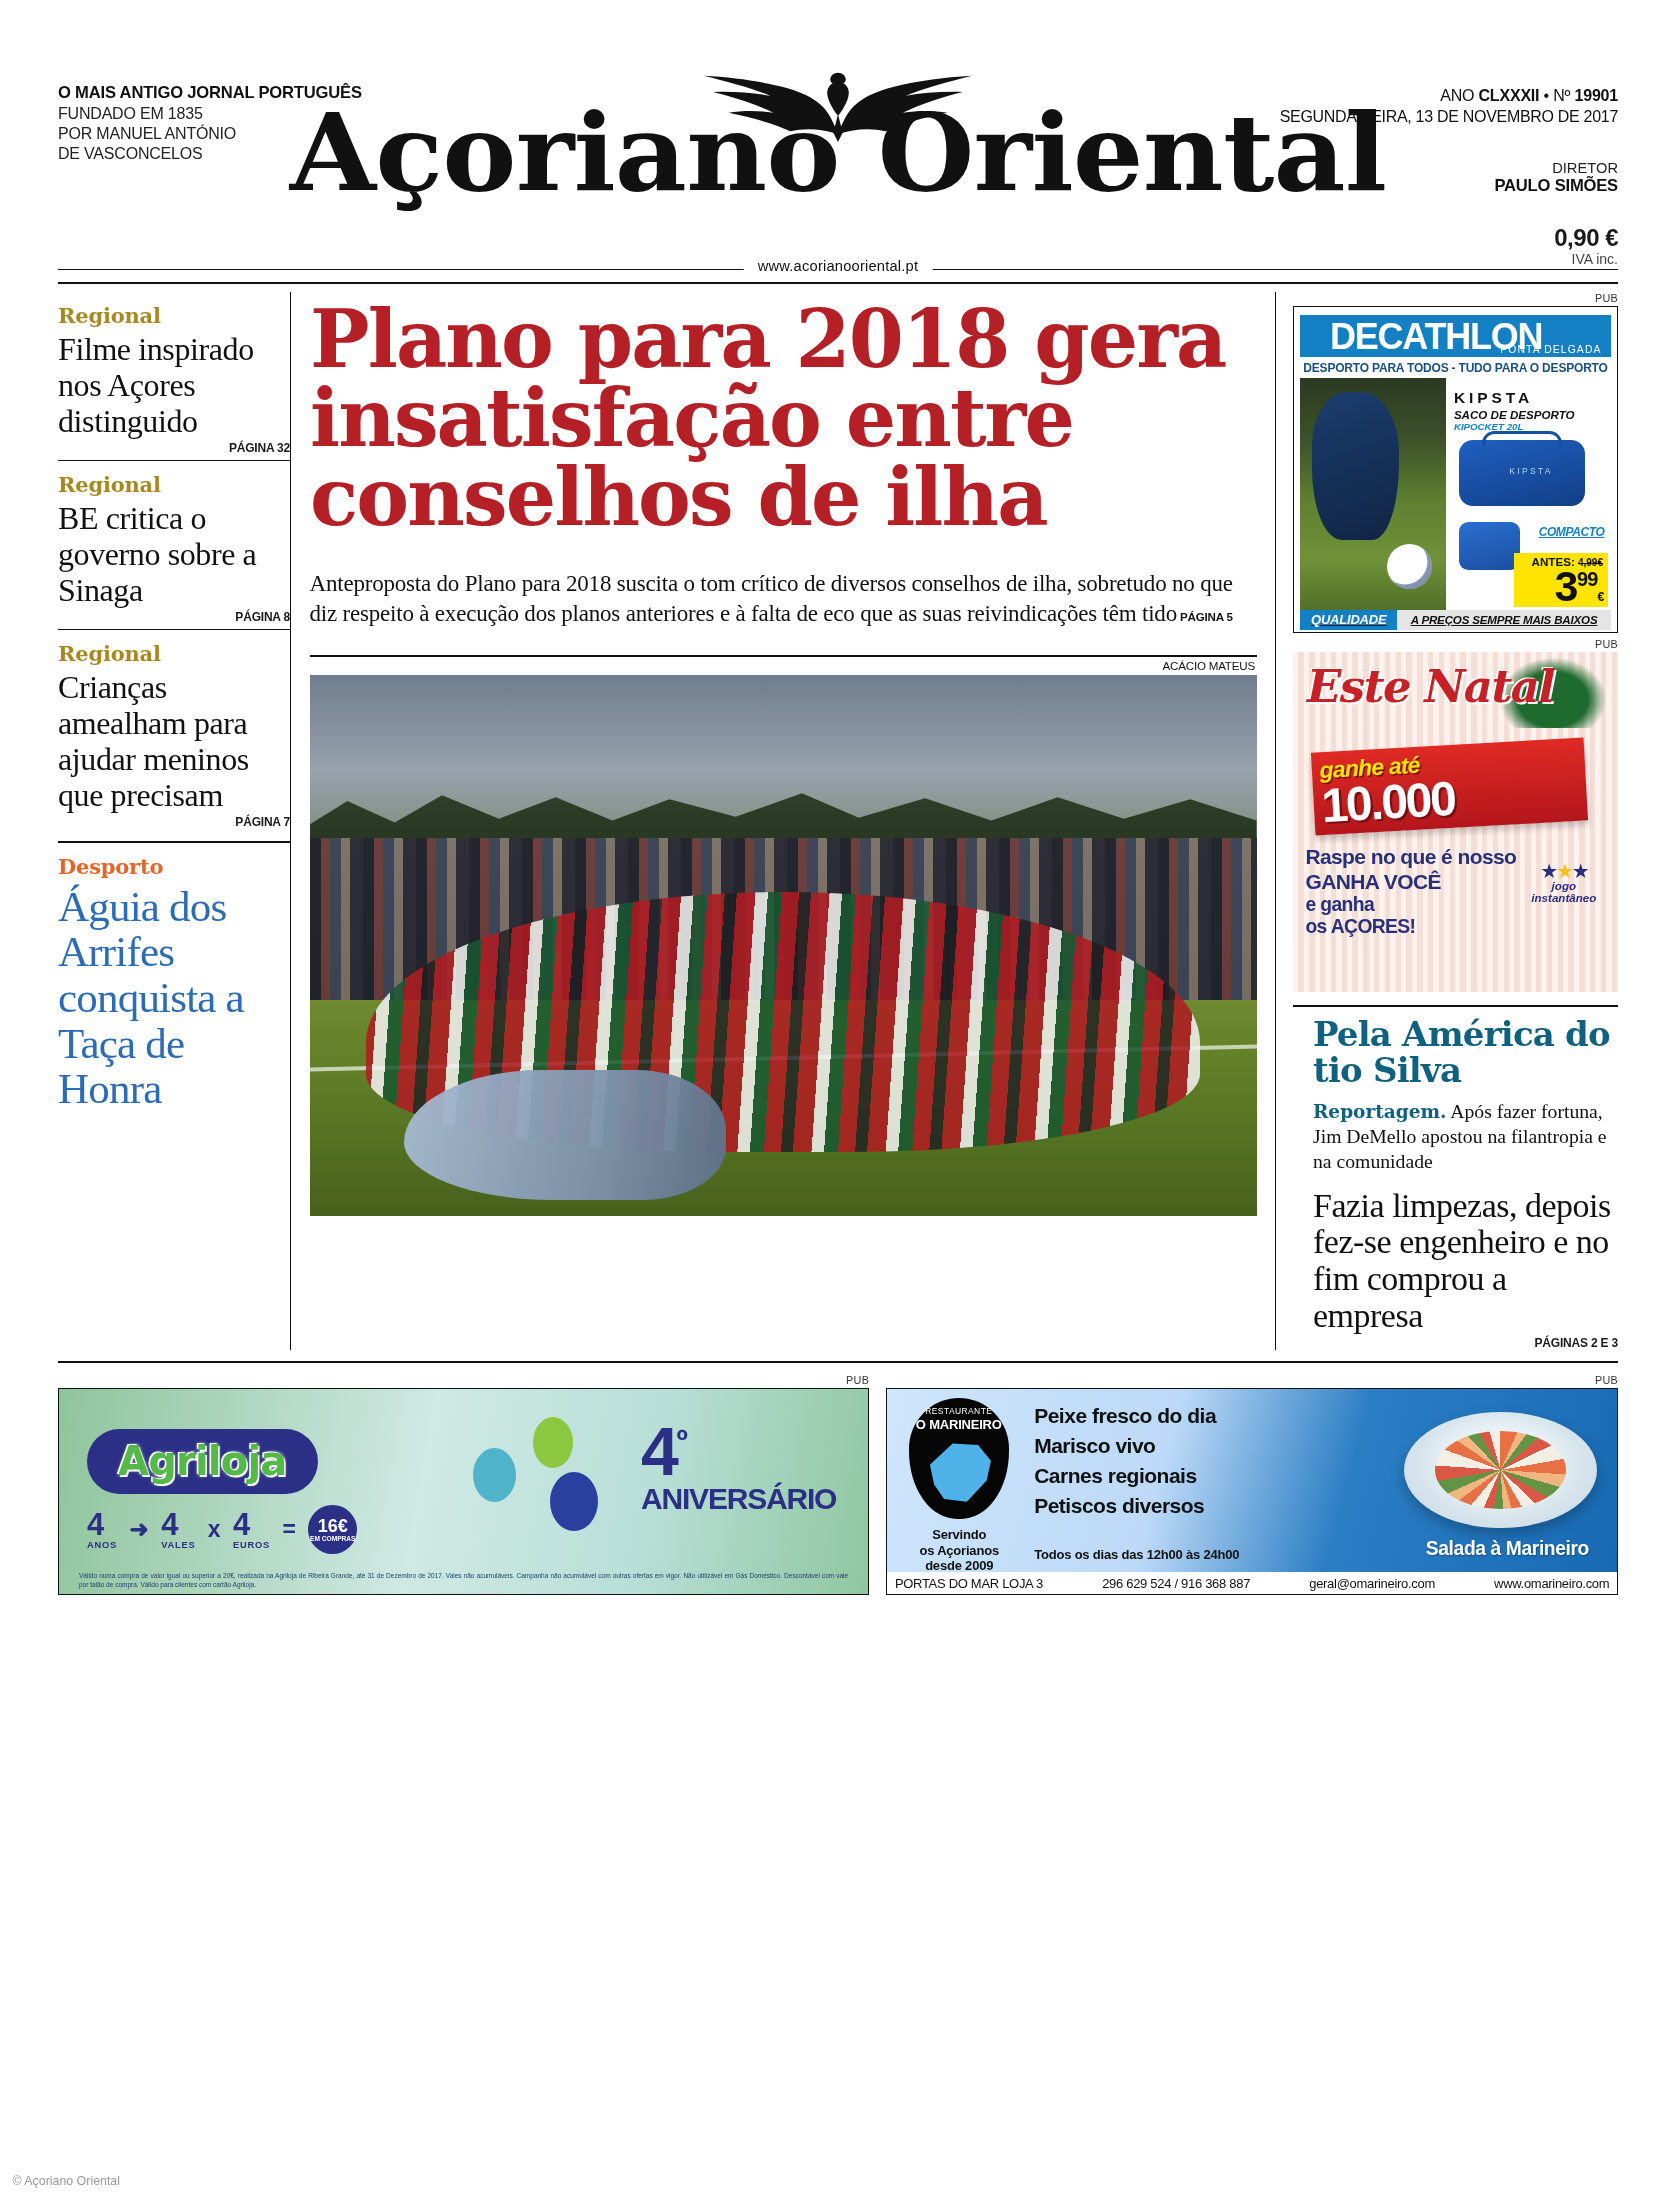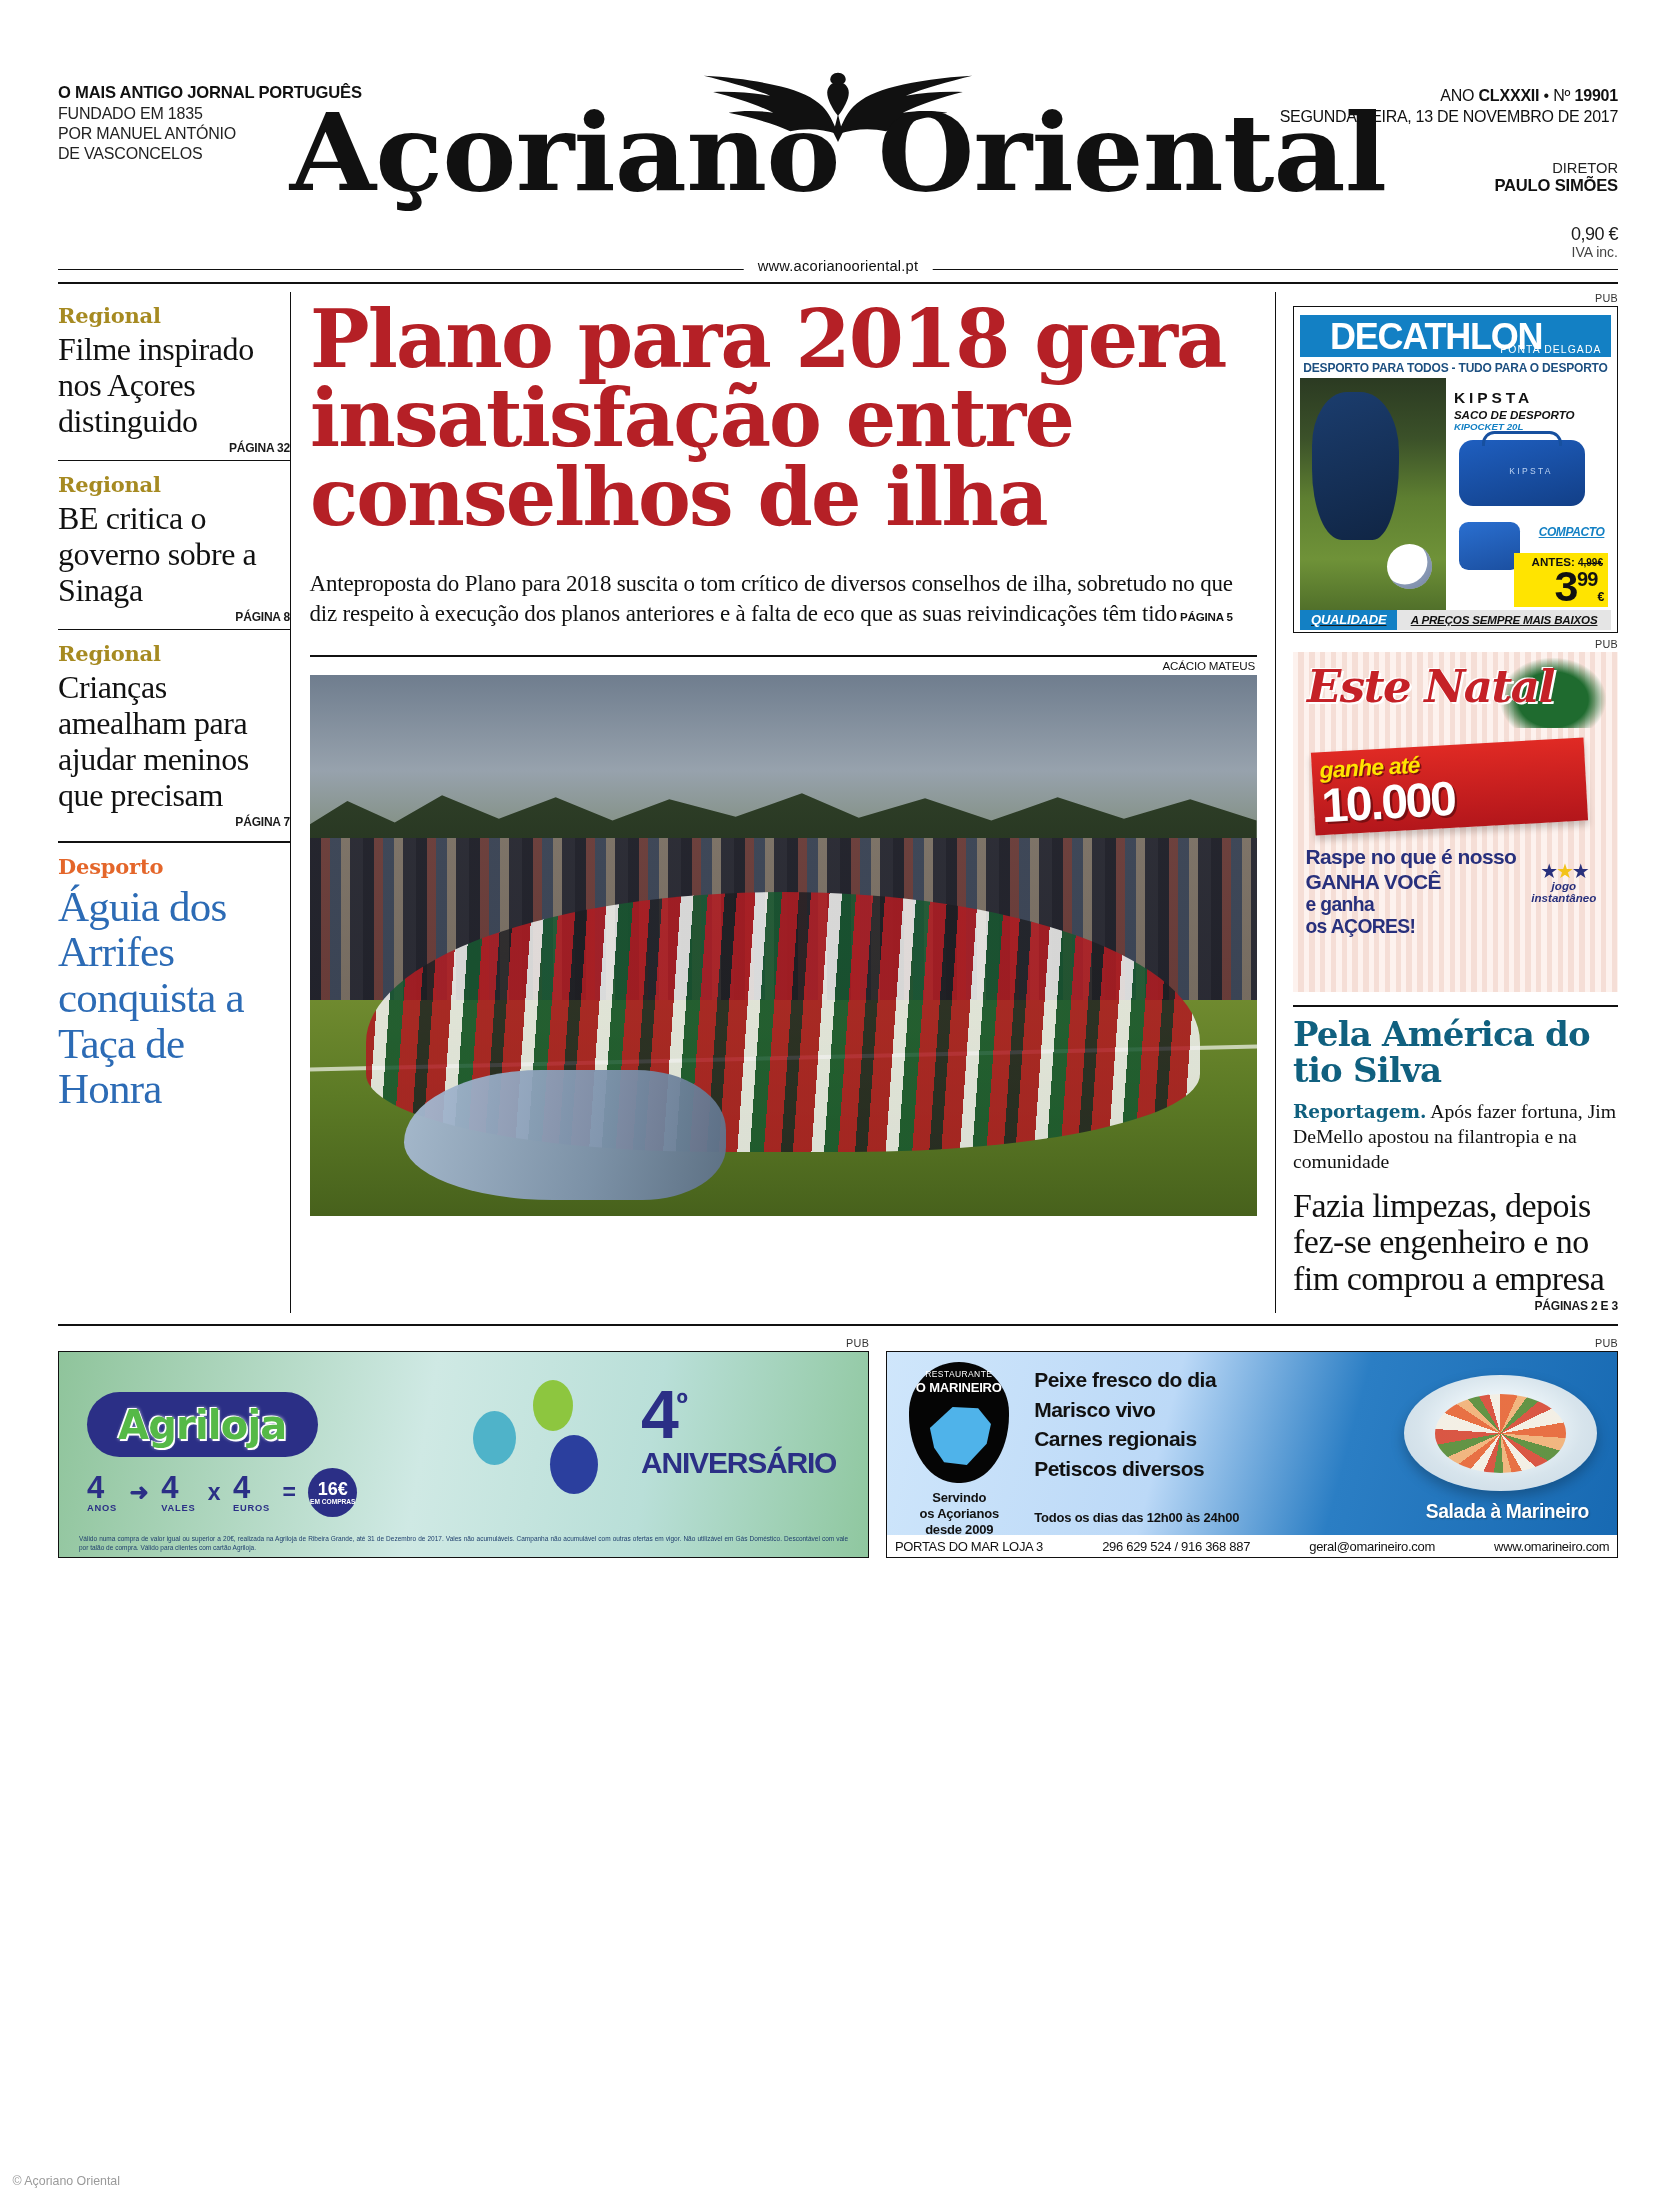--- a/index.html
+++ b/index.html
@@ -62,21 +62,21 @@
     font-size: 14.7px; margin-top: 34px; color: #222;
   }
   .mh-right .dir-name {
     font-size: 16.6px; font-weight: bold; letter-spacing: -0.2px;
   }
   .mh-price {
     position: absolute; right: 0; top: 224px; text-align: right;
     font-family: "Liberation Sans", sans-serif;
   }
   .mh-price .p {
-    font-size: 18px; font-weight: normal; letter-spacing: -0.5px;
+    font-size: 24px; font-weight: bold; letter-spacing: -0.5px;
   }
   .mh-price .iva { font-size: 14px; color: #444; margin-top: -1.5px;}
 
   .logo-wrap {
     position: absolute;
     left: 50%; transform: translateX(-50%);
     top: 74px;
     width: 1174px;
     text-align: center;
   }
@@ -462,21 +462,21 @@
   .natal-logo .stars {
     color:#28307C; font-size: 20px; letter-spacing:-2.3px; line-height:.9;
   }
   .natal-logo .stars .y { color:#F3C318; }
   .natal-logo .jg {
     font-family:"Liberation Sans",sans-serif; font-style:italic;
     font-size: 11.6px; color:#28307C; font-weight:bold; line-height:1.05;
   }
 
   
-  .r-art { padding-top: 9.3px; }
+  .r-art { padding-top: 9.3px; margin-left: 20px; }
   .r-hl {
     font-family:"DejaVu Serif",serif; font-weight:bold;
     font-size: 34px; line-height: 1.06; color:#10607F; letter-spacing:-0.8px;
   }
   .r-lede {
     font-family:"Liberation Serif",serif;
     font-size: 19.7px; line-height:1.27; margin-top: 10.8px; color:#111;
   }
   .r-lede b { color:#10607F; font-family:"DejaVu Serif",serif; font-size:18.5px;}
   .r-hl2 {

